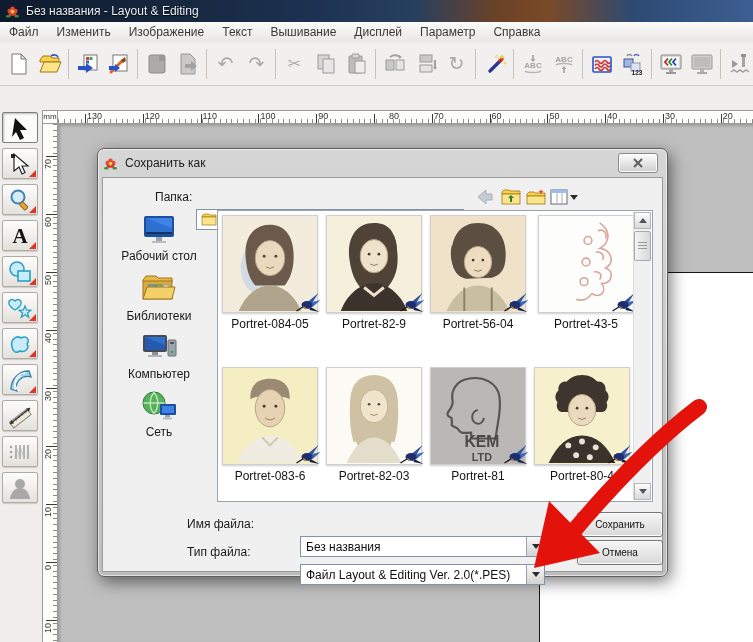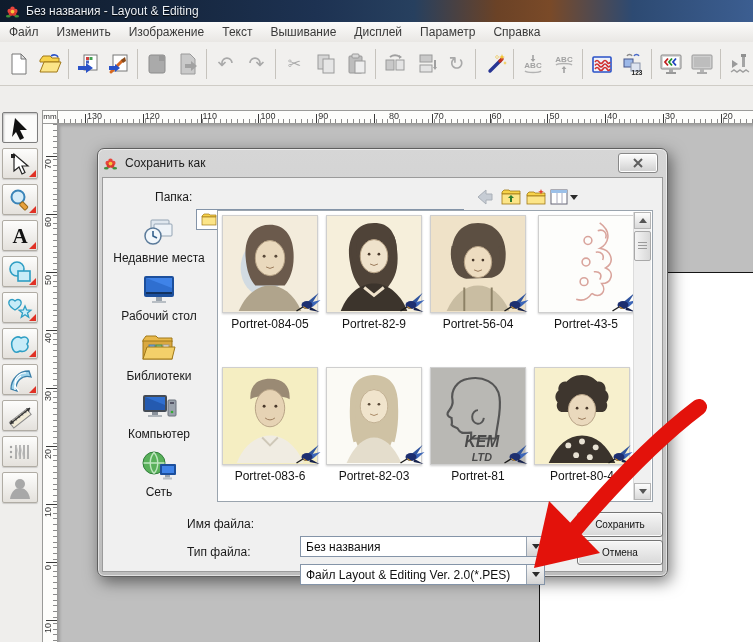--- a/index.html
+++ b/index.html
@@ -79,21 +79,21 @@
 
   
   .places{position:absolute;left:0;top:36px;width:112px;}
   .place{width:112px;display:flex;flex-direction:column;align-items:center;margin-bottom:9px;}
   .place .plabel{font-size:12px;color:#1a1a1a;text-align:center;line-height:14px;margin-top:3px;max-width:100px;}
 
   
   .filelist{position:absolute;left:114px;top:32px;width:436px;height:292px;background:#fff;
     border:1px solid #9aa4ae;box-sizing:border-box;}
   .fcell{position:absolute;width:96px;}
-  .fthumb{position:relative;width:94px;height:96px;border:1px solid #cfcfcf;box-shadow:0 1px 2px rgba(0,0,0,.2);font-style:italic;}
+  .fthumb{position:relative;width:94px;height:96px;border:1px solid #cfcfcf;box-shadow:0 1px 2px rgba(0,0,0,.2);}
   .fthumb svg.art{position:absolute;left:0;top:0;}
   .pesbadge{position:absolute;right:-5px;bottom:-3px;width:27px;height:24px;}
   .fcap{width:96px;text-align:center;font-size:12px;color:#141414;margin-top:4px;white-space:nowrap;}
   
   .sbar{position:absolute;right:1px;top:1px;width:17px;height:288px;background:#f0f0f0;border-left:1px solid #dcdcdc;}
   .sbtn{position:absolute;left:0;width:17px;height:17px;background:linear-gradient(#fdfdfd,#d9d9d9);
     border:1px solid #b5b5b5;box-sizing:border-box;display:flex;align-items:center;justify-content:center;}
   .sarrow-up{width:0;height:0;border-left:4px solid transparent;border-right:4px solid transparent;border-bottom:5px solid #555;}
   .sarrow-dn{width:0;height:0;border-left:4px solid transparent;border-right:4px solid transparent;border-top:5px solid #555;}
   .sthumb{position:absolute;left:0;top:19px;width:17px;height:30px;background:linear-gradient(90deg,#f4f4f4,#d8d8d8);
@@ -497,29 +497,20 @@
         <svg width="18" height="16" viewBox="0 0 18 16">
             <rect x="1" y="1" width="16" height="14" fill="#fff" stroke="#667"></rect>
             <rect x="1" y="1" width="16" height="3" fill="#9cc0e8"></rect>
             <path d="M7 4v11M12 4v11" stroke="#aab"></path>
           </svg>
         <span class="caret" style="margin-left:2px"></span>
         </div>
 
       <div class="places">
         <div class="place">
-          <svg width="36" height="34" viewBox="0 0 36 34">
-            <rect x="10" y="6" width="18" height="12" rx="1" fill="#dfe7ef" stroke="#94a4b4"></rect>
-            <rect x="13" y="10" width="18" height="12" rx="1" fill="#eef3f8" stroke="#94a4b4"></rect>
-            <circle cx="12" cy="22" r="8" fill="#f2f7fb" stroke="#5a7a9a" stroke-width="1.5"></circle>
-            <path d="M12 17v5l4 2" stroke="#33608c" stroke-width="1.6" fill="none"></path>
-            </svg>
-          <div class="plabel">Недавние места</div>
-        </div>
-        <div class="place">
           <svg width="38" height="32" viewBox="0 0 38 32">
             <rect x="4" y="2" width="30" height="21" rx="2" fill="#1c4f9c"></rect>
             <rect x="6" y="4" width="26" height="16" fill="#3f83e8"></rect>
             <path d="M6 4l26 10v6H6z" fill="#2f6fd0"></path>
             <rect x="6" y="18" width="26" height="2" fill="#12325f"></rect>
             <rect x="16" y="23" width="6" height="4" fill="#9aa4ae"></rect>
               <rect x="12" y="27" width="14" height="2" fill="#b8bec4"></rect>
             </svg>
           <div class="plabel">Рабочий стол</div>
         </div>

